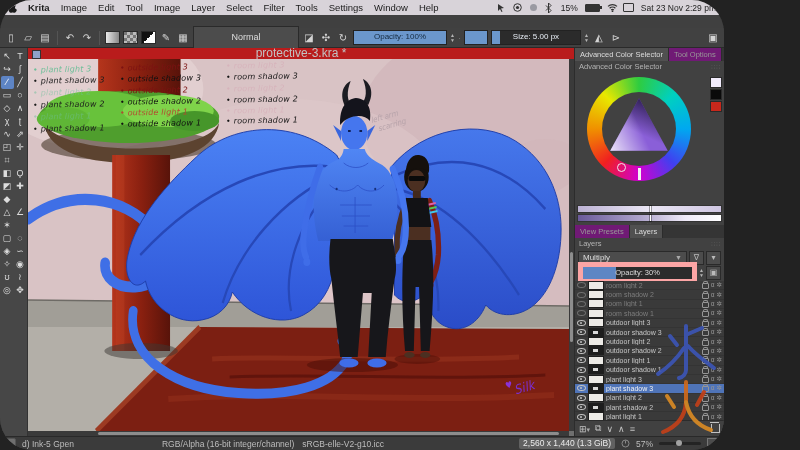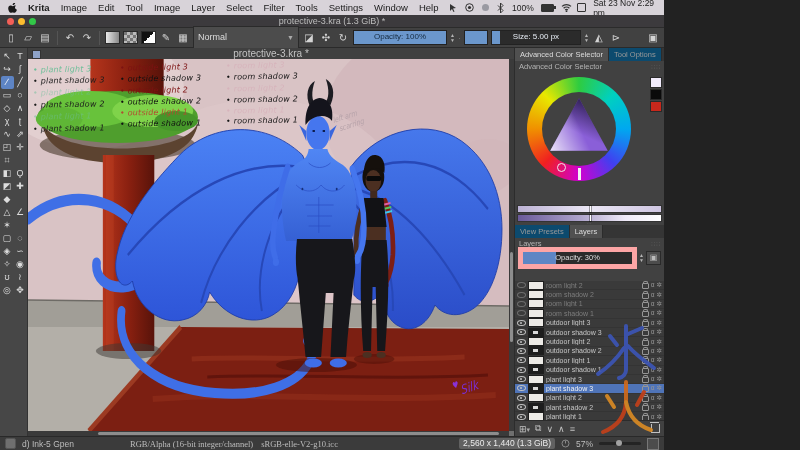--- a/index.html
+++ b/index.html
@@ -1,17 +1,17 @@
 <!DOCTYPE html>
 <html><head>
 <meta charset="utf-8">
 <style>
   html,body{margin:0;padding:0;background:#222;}
-  #app{position:relative;width:664px;height:450px;overflow:hidden;background:#404040;
-       font-family:"Liberation Sans",sans-serif;-webkit-font-smoothing:antialiased;}
+  #app{position:relative;width:724px;height:450px;overflow:hidden;background:#404040;
+       font-family:"Liberation Sans",sans-serif;border-radius:32px;-webkit-font-smoothing:antialiased;}
   
   #menubar{position:absolute;left:0;top:0;width:100%;height:15px;background:#d8d3d9;
     display:flex;align-items:center;padding:0 8px;box-sizing:border-box;gap:11px;
     font-size:9.5px;color:#1b1b1b;}
   .menu-item{white-space:nowrap;cursor:default;}
   .menu-item.app{font-weight:bold;}
   #menu-right{margin-left:auto;display:flex;align-items:center;gap:7px;font-size:8.5px;color:#222;}
   .mini-ico{display:inline-block;width:9px;height:9px;}
   .batt{width:13px;height:6px;border:1px solid #333;border-radius:1px;position:relative;background:#333;}
   .batt::after{content:"";position:absolute;right:-3px;top:1px;width:2px;height:3px;background:#333;}
@@ -23,51 +23,51 @@
   #titlebar .title{position:absolute;left:0;right:0;top:1px;text-align:center;
     font-size:9px;color:#bdbdbd;}
   
   #toolbar{position:absolute;left:0;top:28px;width:100%;height:20px;background:#414141;
     border-bottom:1px solid #2a2a2a;box-sizing:border-box;display:flex;align-items:center;
     padding:0 4px;gap:3px;font-size:9px;color:#cfcfcf;}
   .tb-btn{width:14px;height:14px;line-height:14px;text-align:center;font-size:10px;color:#d4d4d4;}
   .tb-sw{width:13px;height:11px;border:1px solid #2a2a2a;}
   .tb-sep{width:1px;height:14px;background:#545454;margin:0 2px;}
   .combo{height:13px;line-height:13px;background:#4c4c4c;border:1px solid #2a2a2a;
-    padding:4px 4px;display:flex;align-items:center;gap:14px;color:#ddd;}
+    padding:4px 4px;display:flex;align-items:center;gap:14px;color:#ddd;flex-direction:column;}
   .caret{font-size:7px;color:#aaa;}
   .slider{position:relative;height:13px;background:#2b2b2b;border:1px solid #222;overflow:hidden;}
   .slider .fill{position:absolute;left:0;top:0;bottom:0;background:#6b97cc;}
   .slider .lab{position:absolute;left:0;right:0;top:1px;text-align:center;font-size:8px;color:#e8eef6;}
   .slider.full .lab{color:#14293e;}
   .spin{display:flex;flex-direction:column;font-size:5px;color:#b5b5b5;line-height:5px;}
   
   #toolbox{position:absolute;left:0;top:48px;width:28px;bottom:14px;background:#474747;
     border-right:1px solid #333;box-sizing:border-box;padding-top:2px;}
   #toolgrid{display:grid;grid-template-columns:13px 13px;justify-content:center;}
   .tool{height:13px;line-height:13px;text-align:center;font-size:9px;color:#dcdcdc;border-radius:2px;}
   .tool.active{background:#5d84c4;color:#fff;}
   
   #canvas-area{position:absolute;left:28px;top:48px;right:150px;bottom:14px;background:#6f6f6f;}
-  #canvas-tabbar{position:absolute;left:0;top:0;right:0;height:11px;background:#404040;
-    border-bottom:1px solid #3a3a3a;text-align:center;font-size:10px;line-height:11px;color:#c2c2c2;}
+  #canvas-tabbar{position:absolute;left:0;top:0;right:0;height:11px;background:#b91c1c;
+    border-bottom:1px solid #3a3a3a;text-align:center;font-size:12px;line-height:11px;color:#c2c2c2;}
   #canvas-tabbar .doc-ico{position:absolute;left:4px;top:2px;width:7px;height:7px;background:#8fa3c8;border:1px solid #333;}
   #artwork{position:absolute;left:0;top:11px;right:5px;bottom:5px;background:#d9c3c5;overflow:hidden;}
   #artwork svg{position:absolute;left:0;top:0;width:100%;height:100%;}
   .note{position:absolute;font-size:8px;font-style:italic;white-space:nowrap;
     font-family:"DejaVu Sans",sans-serif;transform:rotate(-1deg);letter-spacing:.2px;}
   #canvas-hscroll{position:absolute;left:0;right:5px;bottom:0;height:5px;background:#3a3a3a;}
   #canvas-hscroll .h{position:absolute;left:70px;right:10px;top:1px;bottom:1px;background:#8d8d8d;border-radius:2px;}
   #canvas-vscroll{position:absolute;right:0;top:11px;bottom:5px;width:5px;background:#3a3a3a;}
   #canvas-vscroll .h{position:absolute;top:52%;height:24%;left:1px;right:1px;background:#8d8d8d;border-radius:2px;}
   
   #right-panel{position:absolute;top:48px;right:0;width:150px;bottom:14px;background:#414141;
     border-left:1px solid #2c2c2c;box-sizing:border-box;font-size:8px;color:#c8c8c8;}
   .docker-tabs{height:13px;display:flex;background:#353535;}
-  .dtab{padding:0 5px;line-height:13px;background:#0c4a6e;color:#989898;border-right:1px solid #2c2c2c;
+  .dtab{padding:0 5px;line-height:13px;background:#701a75;color:#989898;border-right:1px solid #2c2c2c;
     white-space:nowrap;font-size:7.5px;}
   .dtab.active{background:#505050;color:#dcdcdc;}
   .docker-title{height:10px;font-size:7.5px;color:#b4b4b4;padding:1px 4px;position:relative;}
   .docker-title .grip{position:absolute;right:3px;top:2px;color:#6d6d6d;font-size:6px;letter-spacing:1px;}
   #color-area{position:relative;height:132px;}
   #wheel{position:absolute;left:12px;top:4px;width:104px;height:104px;border-radius:50%;
     background:conic-gradient(from 0deg,#2ecc40,#00d0c0,#00a8f0,#4040f0,#d000d0,#f02020,#f09000,#e8e800,#2ecc40);}
   #wheel .inner{position:absolute;inset:15px;border-radius:50%;background:#414141;}
   #wheel .hue-mark{position:absolute;left:50%;bottom:1px;width:3px;height:12px;margin-left:-1px;background:#f2f2f2;}
   #tri{position:absolute;inset:20px;clip-path:polygon(50% 2%,5% 84%,95% 84%);
@@ -112,21 +112,21 @@
   #layer-buttons{position:absolute;left:0;right:0;bottom:0;height:15px;background:#414141;
     border-top:1px solid #2c2c2c;display:flex;align-items:center;gap:5px;padding:0 4px;font-size:9px;color:#c2c2c2;}
   .trash{width:7px;height:8px;border:1px solid #c2c2c2;border-top:none;border-radius:0 0 1px 1px;position:relative;margin-left:auto;}
   .trash::before{content:"";position:absolute;left:-2px;top:-2px;width:9px;height:1px;background:#c2c2c2;}
   #watermark{position:absolute;right:2px;top:272px;width:72px;height:116px;pointer-events:none;opacity:.92;}
   
   #statusbar{position:absolute;left:0;bottom:0;width:100%;height:14px;background:#3b3b3b;
     border-top:1px solid #292929;box-sizing:border-box;display:flex;align-items:center;
     padding:0 5px;gap:6px;font-size:8.5px;color:#bdbdbd;}
   #preset-ico{width:9px;height:9px;background:#6f6f6f;border:1px solid #555;border-radius:2px;}
-  #cs-group{margin-left:50px;display:flex;gap:8px;font-family:Liberation Serif, serif;}
+  #cs-group{margin-left:82px;display:flex;gap:8px;}
   #size-pill{margin-left:auto;background:#616161;color:#ececec;padding:0 4px;border-radius:2px;line-height:11px;}
   #zoom-slider{width:42px;height:3px;background:#242424;border-radius:2px;position:relative;}
   #zoom-slider .h{position:absolute;left:40%;top:-2px;width:6px;height:6px;background:#a2a2a2;border-radius:50%;}
   #view-btn{width:10px;height:10px;border:1px solid #777;background:#4c4c4c;}
 </style>
 </head>
 <body>
 
 <div id="app">
 
@@ -157,37 +157,31 @@
       <span class="mini-ico"><svg width="9" height="9">
             <circle cx="4.5" cy="4.5" r="3.8" fill="none" stroke="#333"></circle>
             <circle cx="4.5" cy="4.5" r="1.6" fill="#333"></circle>
           </svg></span>
       <span class="mini-ico"><svg width="9" height="9">
             <circle cx="4.5" cy="4.5" r="3.5" fill="#9a9aa2"></circle>
           </svg></span>
       <span class="mini-ico"><svg width="7" height="10">
             <path d="M3.5 0 L3.5 10 M3.5 0 L6 2.5 L1 7.5 M3.5 10 L6 7.5 L1 2.5" stroke="#333" fill="none" stroke-width="1"></path>
           </svg></span>
-      <span>100%</span>
+      <span>15%</span>
       <span class="batt"></span>
       <span class="mini-ico"><svg width="11" height="9">
             <path d="M1 3.4 A6.5 6.5 0 0 1 10 3.4 M2.6 5.2 A4.2 4.2 0 0 1 8.4 5.2 M4.2 7 A1.8 1.8 0 0 1 6.8 7" stroke="#333" fill="none" stroke-width="1.2"></path>
             <circle cx="5.5" cy="8.2" r=".9" fill="#333"></circle>
           </svg></span>
       <span class="kb"></span>
       <span>Sat 23 Nov 2:29 pm</span>
     </div>
   </div>
 
-  <div id="titlebar">
-    <span class="tl" style="left:7px;background:#f35f57"></span>
-    <span class="tl" style="left:18px;background:#fbbc2f"></span>
-    <span class="tl" style="left:29px;background:#32c748"></span>
-    <span class="title">protective-3.kra (1.3 GiB) *</span>
-  </div>
 
   <div id="toolbar">
     <span class="tb-btn">▯</span>
     <span class="tb-btn">▱</span>
     <span class="tb-btn">▤</span>
     <span class="tb-sep"></span>
     <span class="tb-btn">↶</span>
     <span class="tb-btn">↷</span>
     <span class="tb-sep"></span>
     <span class="tb-sw" style="background:linear-gradient(90deg,#e8e8e8,#888)"></span>
@@ -449,20 +443,28 @@
         </div>
     </div>
     <div class="spacer-grip">⋯</div>
     <div class="docker-tabs" id="layers-tabs">
         <span class="dtab">View Presets</span>
         <span class="dtab active">Layers</span>
       </div>
     <div class="docker-title">
       <span>Layers</span><span class="grip">∷∷</span>
     </div>
+    <div id="blend-row">
+      <div id="blend-select">
+        <span>Multiply</span>
+        <span class="caret">▼</span>
+      </div>
+      <span class="mini-btn">∇</span>
+      <span class="mini-btn">▾</span>
+    </div>
     <div id="opacity-row">
       <div id="layer-opacity">
         <div class="fill"></div>
         <div class="lab">Opacity: 30%</div>
       </div>
       <span class="spin">
           <span>▲</span>
           <span>▼</span>
         </span>
       <span class="mini-btn">▣</span>

